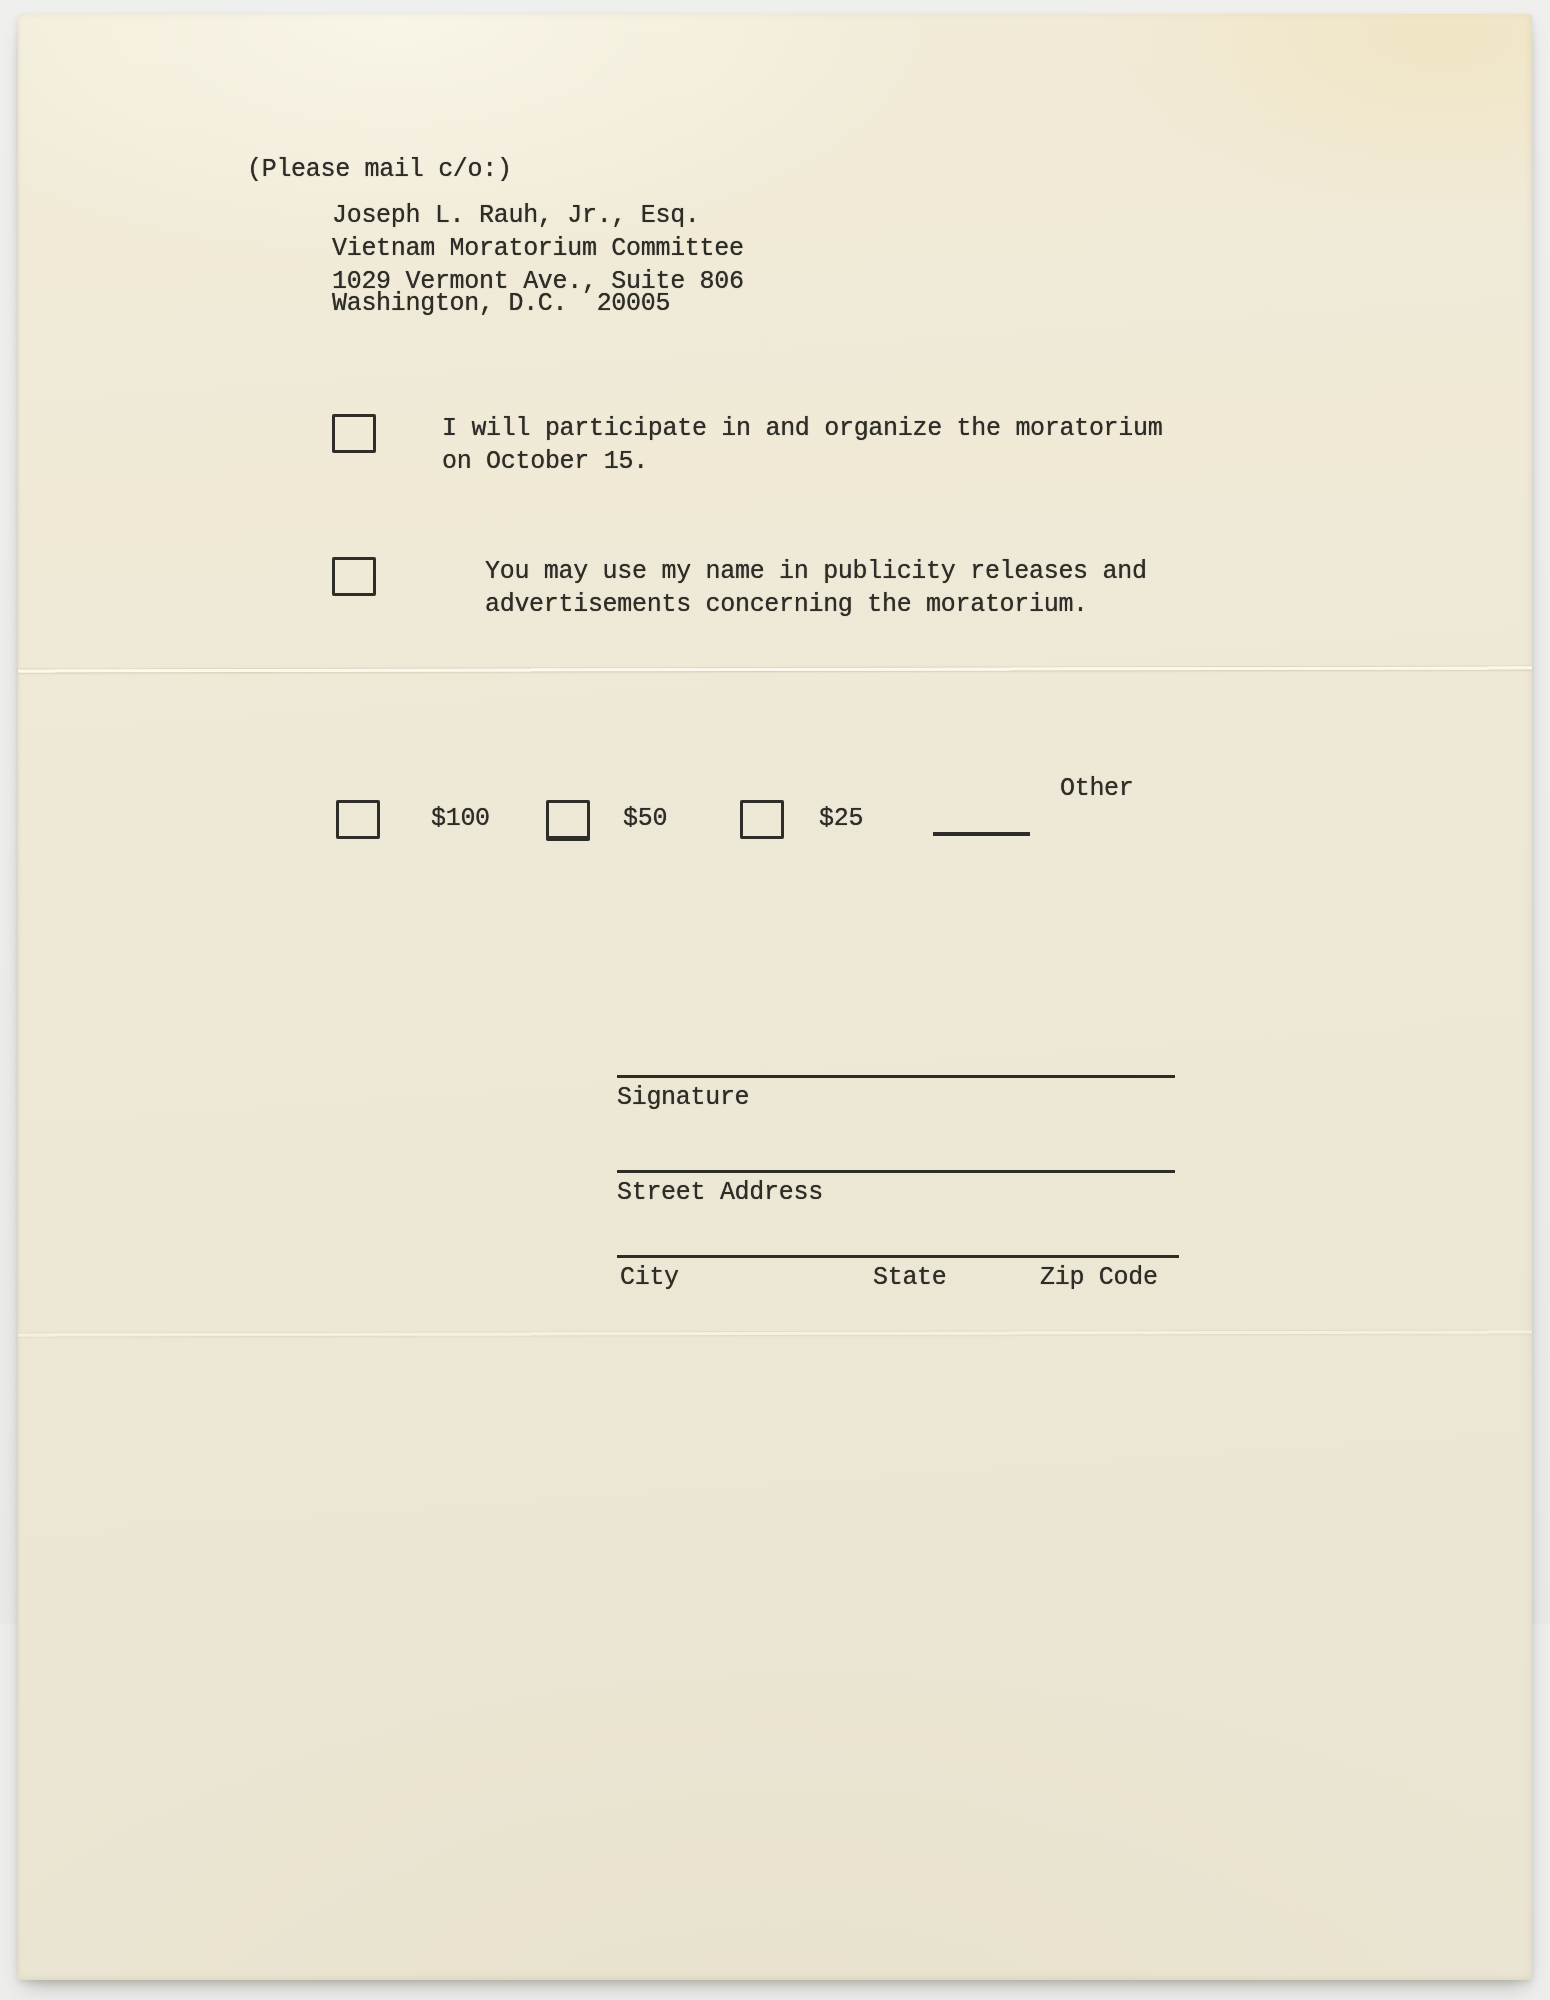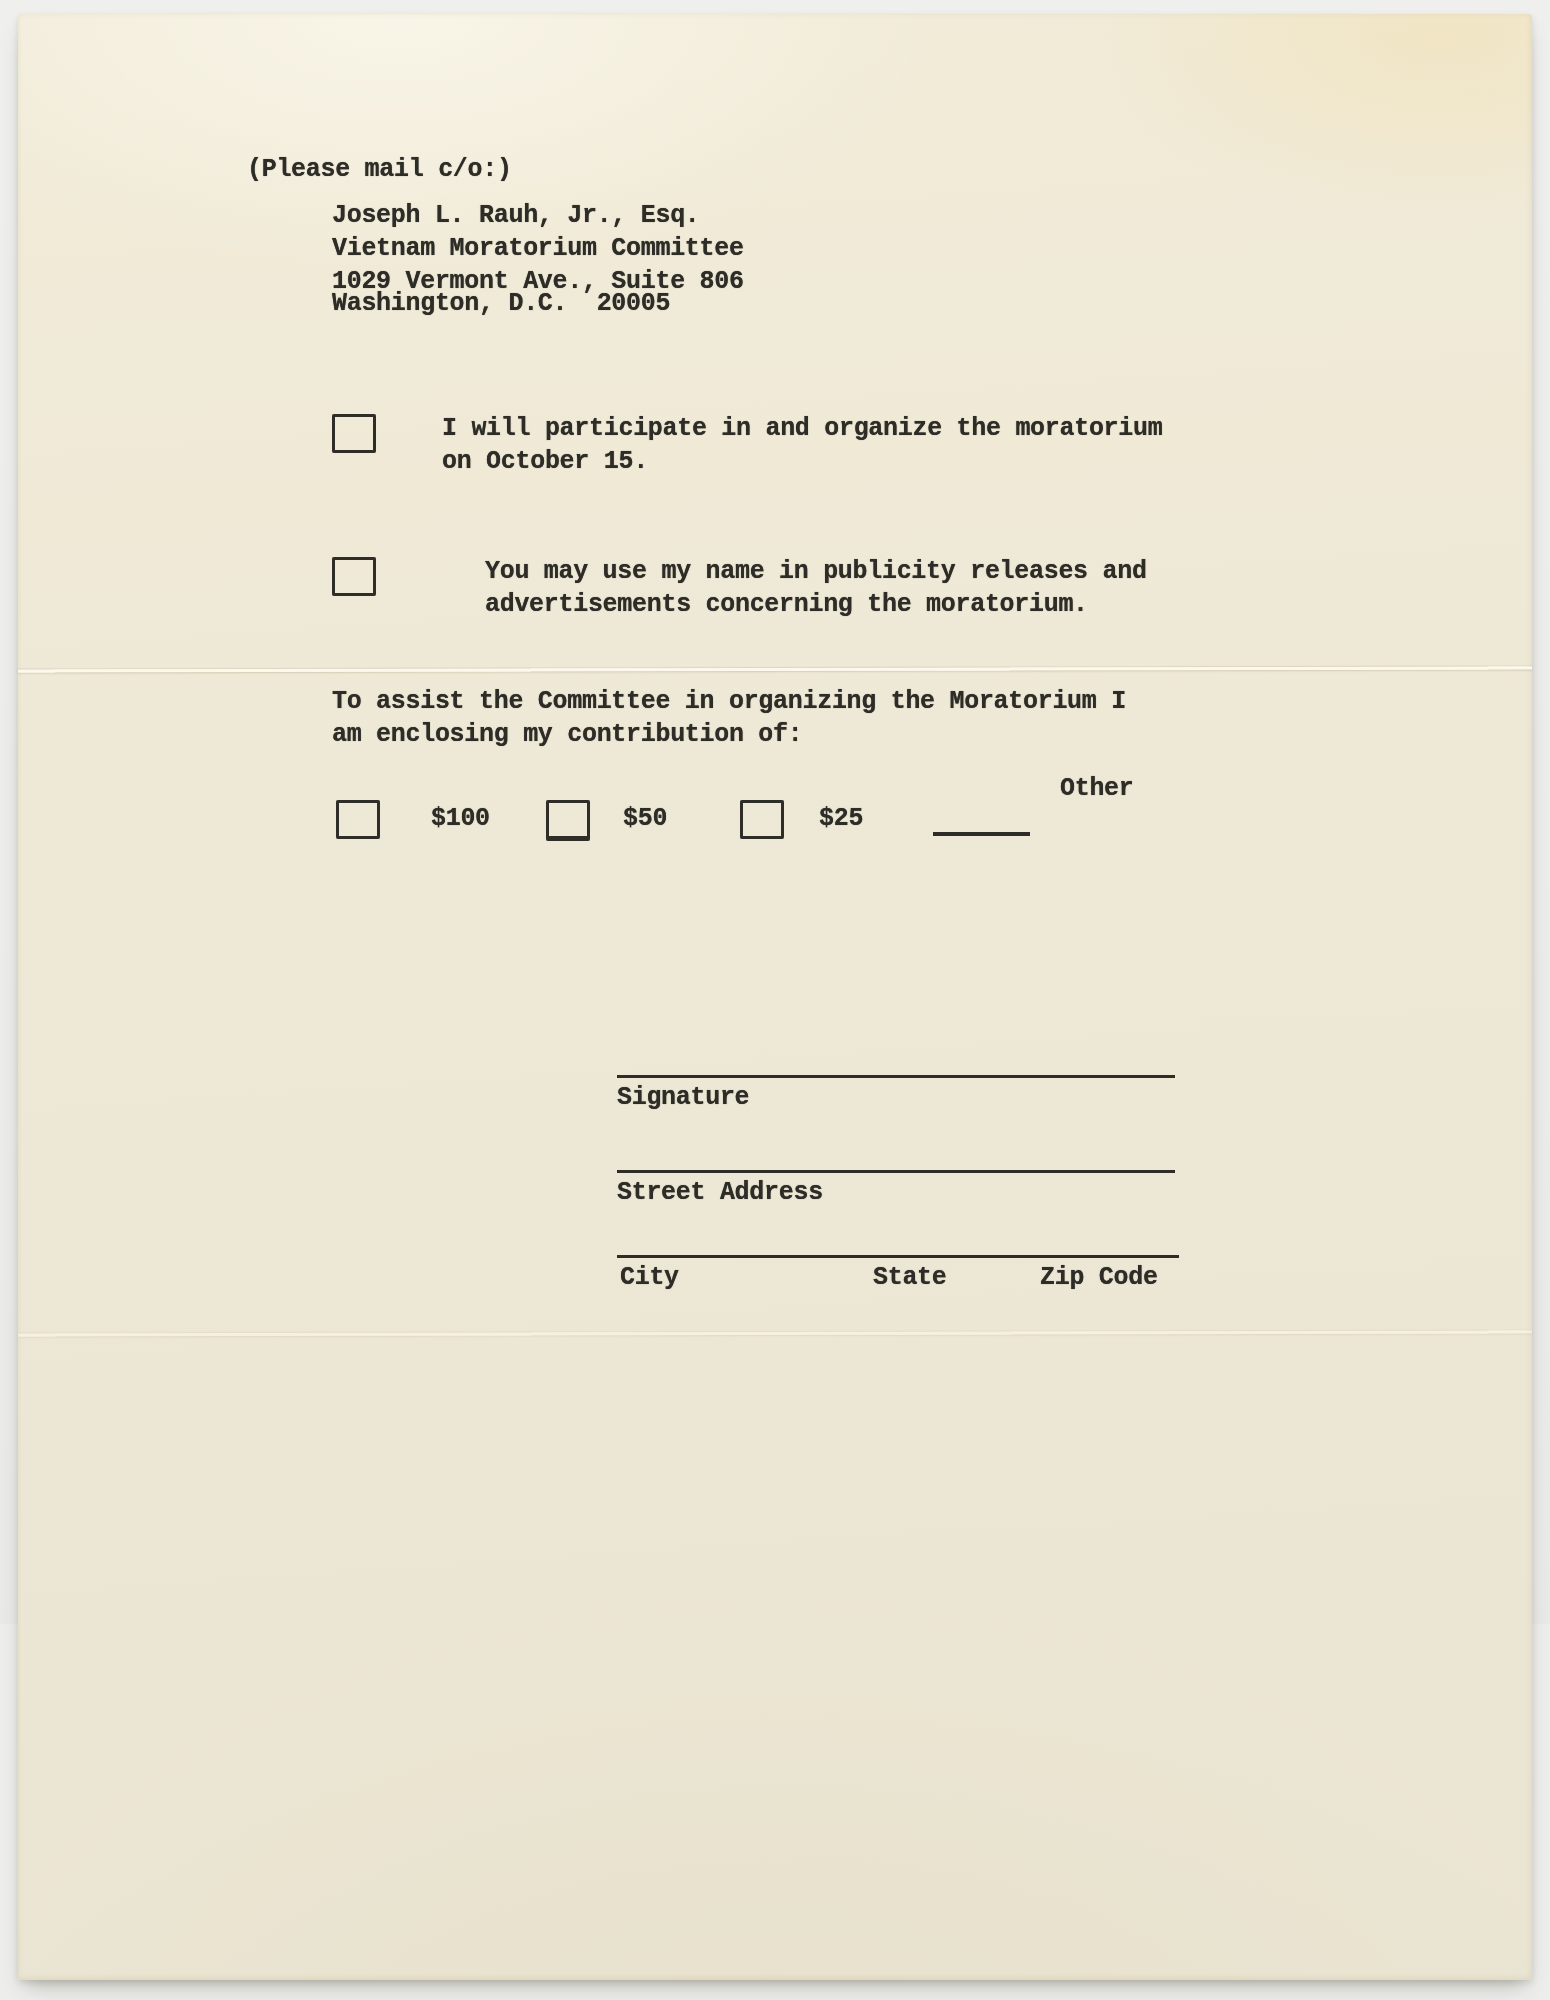--- a/index.html
+++ b/index.html
@@ -6,21 +6,20 @@
     margin: 0; padding: 0;
     width: 1550px; height: 2000px;
     background: #edeeec;
     overflow: hidden;
     font-family: "Liberation Mono", "DejaVu Sans Mono", monospace;
   }
   .scan-bg {
     position: relative;
     width: 1550px; height: 1624px;
     background: linear-gradient(180deg, #eff0ee 0%, #ecedeb 60%, #e9eae8 100%);
-    font-weight: bold;
   }
   .paper {
     position: absolute;
     left: 18px; top: 14px;
     width: 1514px; height: 1966px;
     background:
       radial-gradient(ellipse 520px 260px at 94% 1%, rgba(240,216,150,0.30), transparent 70%),
       radial-gradient(ellipse 900px 420px at 25% 0%, rgba(255,253,244,0.55), transparent 62%),
       radial-gradient(ellipse 1200px 700px at 50% 105%, rgba(215,205,180,0.18), transparent 70%),
       linear-gradient(176deg, #f1ebd8 0%, #eee9d6 38%, #ece7d4 70%, #eae5d2 100%);
@@ -88,22 +87,20 @@
       <div class="ink" style="left:424px; top:398px;">I will participate in and organize the moratorium
 on October 15.</div>
     </div>
 
     <div>
       <div class="checkbox" style="left:314px; top:543px;"></div>
       <div class="ink" style="left:424px; top:541px;margin-left:43px;">You may use my name in publicity releases and
 advertisements concerning the moratorium.</div>
     </div>
 
-    <div class="ink" style="left:314px; top:671px;">To assist the Committee in organizing the Moratorium I
-am enclosing my contribution of:</div>
 
     <div>
       <div class="checkbox" style="left:318px; top:786px;"></div>
       <div class="ink" style="left:397px; top:788px;margin-left:16px;">$100</div>
 
       <div class="checkbox heavy-bottom" style="left:528px; top:786px;"></div>
       <div class="ink" style="left:605px; top:788px;">$50</div>
 
       <div class="checkbox" style="left:722px; top:786px;"></div>
       <div class="ink" style="left:801px; top:788px;">$25</div>

